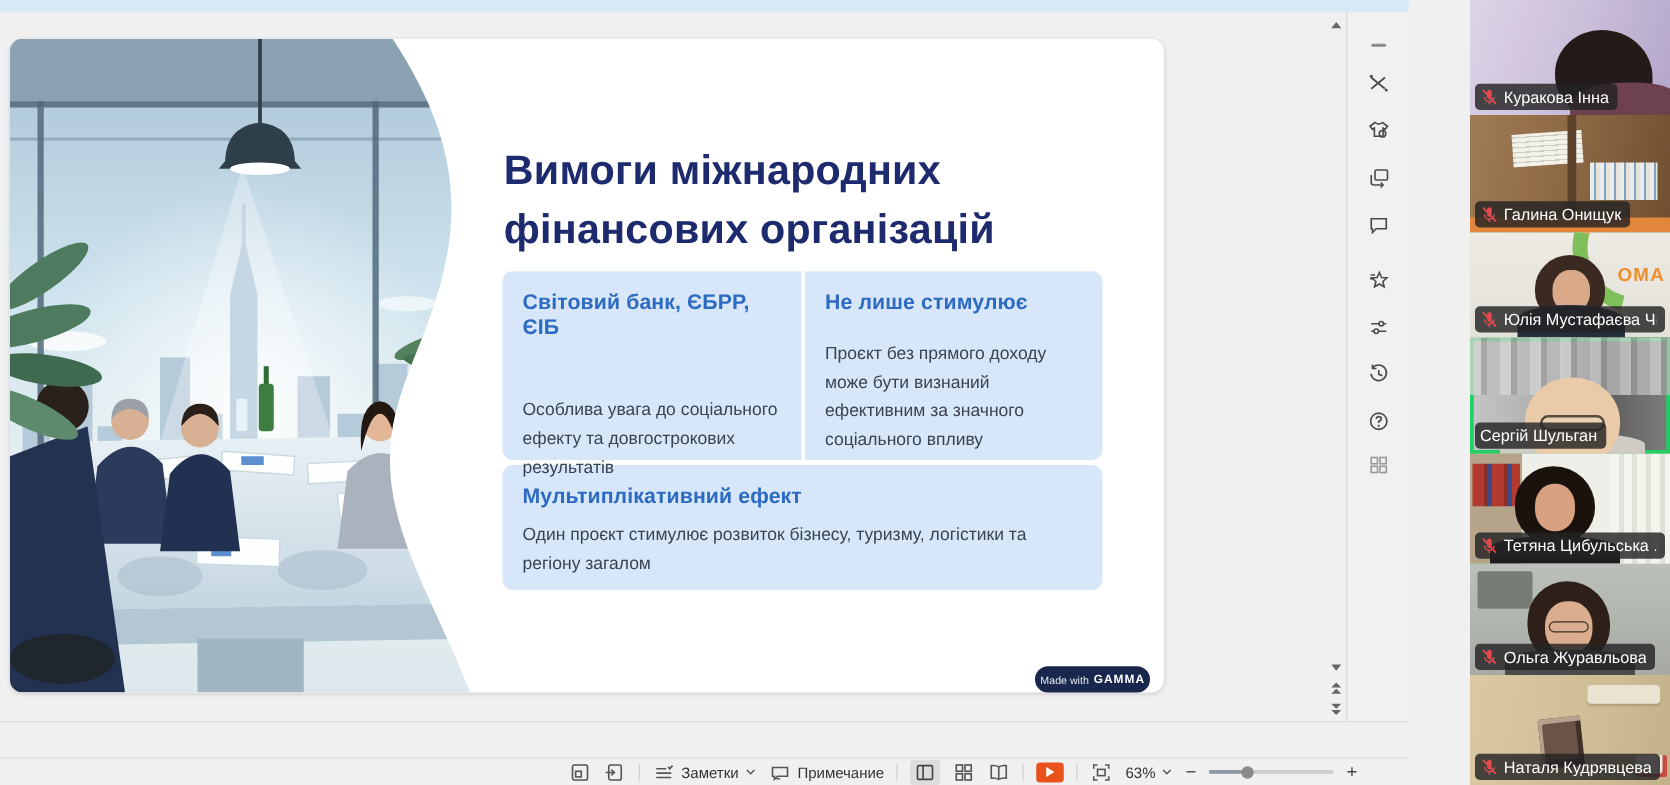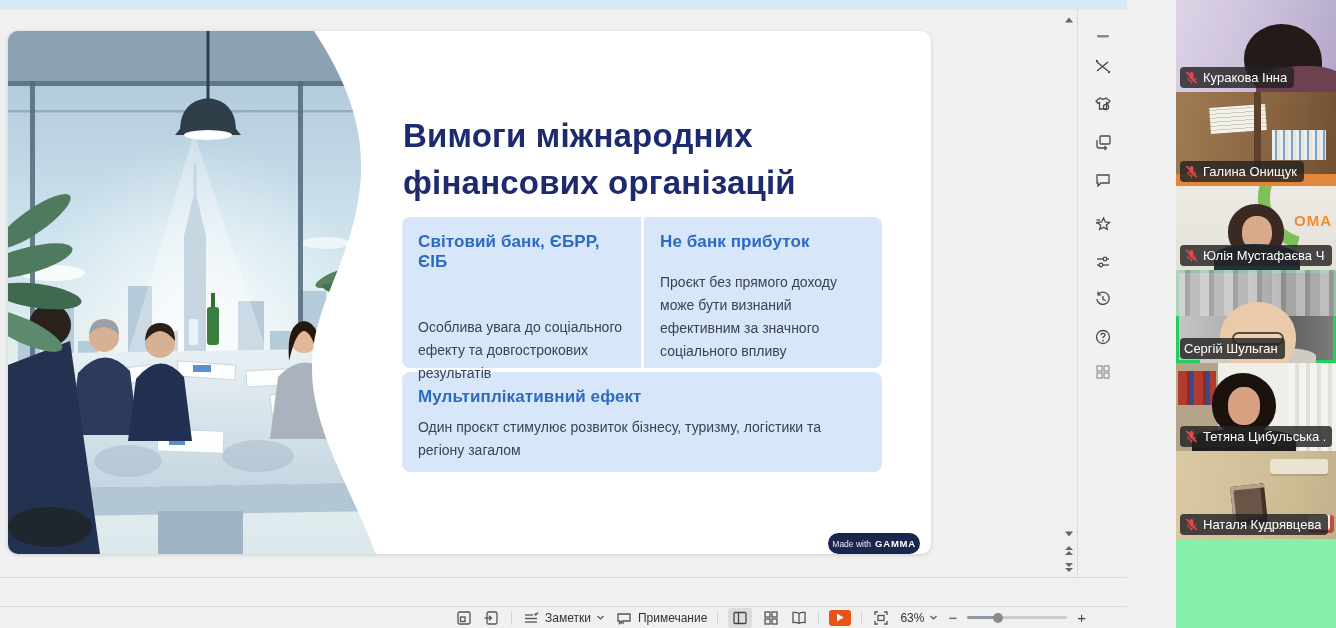--- a/index.html
+++ b/index.html
@@ -267,21 +267,21 @@
 
       <div class="slide-title">Вимоги міжнародних фінансових організацій</div>
 
       <div class="cards">
         <div class="card-row">
           <div class="card card-tl">
             <h3>Світовий банк, ЄБРР, ЄІБ</h3>
             <p>Особлива увага до соціального ефекту та довгострокових результатів</p>
           </div>
           <div class="card card-tr">
-            <h3>Не банк прибуток</h3>
+            <h3>Не лише стимулює</h3>
             <p>Проєкт без прямого доходу може бути визнаний ефективним за значного соціального впливу</p>
           </div>
         </div>
         <div class="card card-bottom">
           <h3>Мультиплікативний ефект</h3>
           <p>Один проєкт стимулює розвиток бізнесу, туризму, логістики та регіону загалом</p>
         </div>
       </div>
 
       <div class="gamma-badge">
@@ -569,34 +569,54 @@
               <rect x="6" y="2" width="4" height="8" rx="2" fill="#e5484d"></rect>
             <path d="M 4 8 a 4 4 0 0 0 8 0" stroke="#e5484d" stroke-width="1.3" fill="none"></path>
             <line x1="8" y1="12" x2="8" y2="14.5" stroke="#e5484d" stroke-width="1.3"></line>
             <line x1="2.5" y1="2" x2="13.5" y2="14" stroke="#e5484d" stroke-width="1.6"></line>
             </svg>
         </span>
         <span class="pname">Тетяна Цибульська  ...</span>
       </div>
     </div>
 
-
-    <div class="tile sc7" style="height:88px">
+    <div class="tile sc6" style="height:89px">
       <div class="scene">
         <div class="f f1"></div>
         <div class="f f2"></div>
         <div class="f f3"></div>
+        <div class="f f4"></div>
+        <div class="f f5"></div>
       </div>
       <div class="nametag">
         <span class="mic">
           <svg viewBox="0 0 16 16">
               <rect x="6" y="2" width="4" height="8" rx="2" fill="#e5484d"></rect>
             <path d="M 4 8 a 4 4 0 0 0 8 0" stroke="#e5484d" stroke-width="1.3" fill="none"></path>
             <line x1="8" y1="12" x2="8" y2="14.5" stroke="#e5484d" stroke-width="1.3"></line>
             <line x1="2.5" y1="2" x2="13.5" y2="14" stroke="#e5484d" stroke-width="1.6"></line>
             </svg>
         </span>
+        <span class="pname">Ольга Журавльова</span>
+      </div>
+    </div>
+
+    <div class="tile sc7" style="height:88px">
+      <div class="scene">
+        <div class="f f1"></div>
+        <div class="f f2"></div>
+        <div class="f f3"></div>
+      </div>
+      <div class="nametag">
+        <span class="mic">
+          <svg viewBox="0 0 16 16">
+              <rect x="6" y="2" width="4" height="8" rx="2" fill="#e5484d"></rect>
+            <path d="M 4 8 a 4 4 0 0 0 8 0" stroke="#e5484d" stroke-width="1.3" fill="none"></path>
+            <line x1="8" y1="12" x2="8" y2="14.5" stroke="#e5484d" stroke-width="1.3"></line>
+            <line x1="2.5" y1="2" x2="13.5" y2="14" stroke="#e5484d" stroke-width="1.6"></line>
+            </svg>
+        </span>
         <span class="pname">Наталя Кудрявцева</span>
       </div>
     </div>
 
   </div>
 </div>
 
 </body></html>

